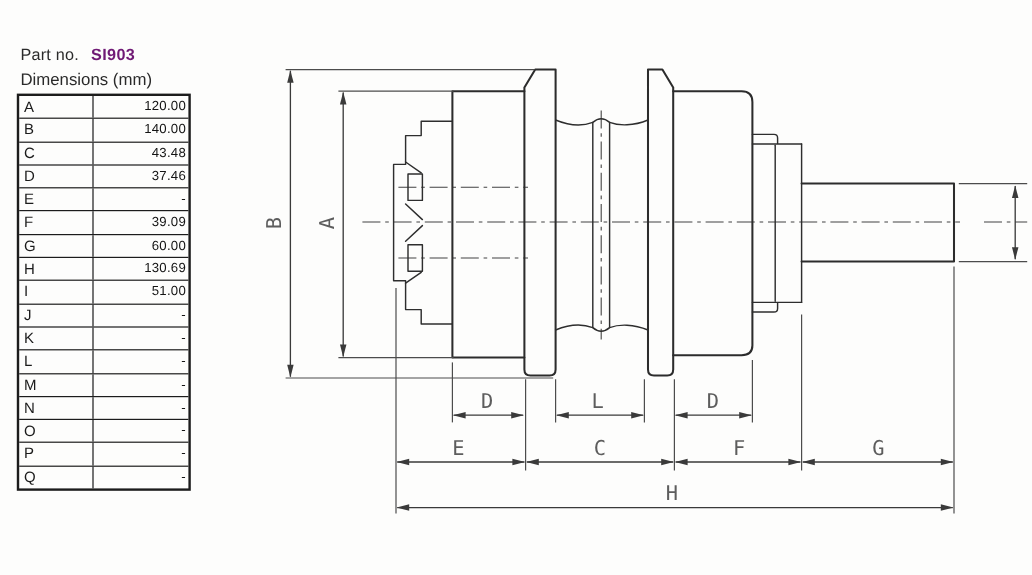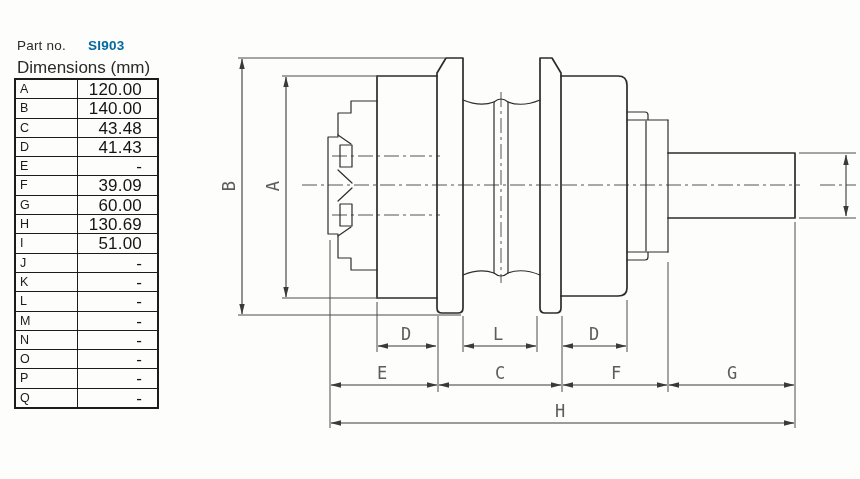--- a/index.html
+++ b/index.html
@@ -8,37 +8,37 @@
     background:#fdfdfc;
     font-family:"Liberation Sans", sans-serif;
     -webkit-font-smoothing:antialiased;
   }
   .stage{position:absolute;left:0;top:0;width:860px;height:479px;}
 
   
   .panel{position:absolute;left:14px;top:38px;width:146px;color:#1e1e1e;}
   .hdr-line1{display:flex;align-items:baseline;height:20px;font-size:13.5px;color:#2a2a2a;padding-left:3px;}
   .hdr-line1 .pn-label{letter-spacing:.2px;}
-  .hdr-line1 .pn-value{font-weight:bold;margin-left:22px;letter-spacing:.3px;color:#0369a1;}
-  .hdr-line2{height:17px;font-size:17px;color:#2a2a2a;padding-left:3px;margin-top:0px;}
+  .hdr-line1 .pn-value{font-weight:bold;margin-left:10px;letter-spacing:.3px;color:#701a75;}
+  .hdr-line2{height:17px;font-size:14px;color:#2a2a2a;padding-left:3px;margin-top:0px;}
   .dim-table{
     margin-top:3px;width:145px;height:331px;
     border:2px solid #1c1c1c;box-sizing:border-box;
     display:flex;flex-direction:column;background:#fdfdfc;
   }
   .trow{flex:1 1 auto;display:flex;min-height:0;border-top:1.6px solid #1c1c1c;}
   .trow:first-child{border-top:none;}
   .tkey{
     width:62px;border-right:1.6px solid #1c1c1c;
     font-size:12.5px;color:#1b1b1b;padding:2px 0 0 4px;box-sizing:border-box;
     line-height:15px;
   }
   .tval{
-    flex:1;text-align:right;font-size:17px;color:#141414;
-    padding:2px 15px 0 0;box-sizing:border-box;line-height:15px;
+    flex:1;text-align:right;font-size:11px;color:#141414;
+    padding:2px 2px 0 0;box-sizing:border-box;line-height:15px;
     letter-spacing:.2px;
   }
 
   
   svg{position:absolute;left:0;top:0;}
   .outline{stroke:#2c2c2c;stroke-width:1.7;fill:none;stroke-linejoin:round;stroke-linecap:round;}
   .outline2{stroke:#2e2e2e;stroke-width:1.2;fill:none;stroke-linejoin:round;stroke-linecap:round;}
   .ext{stroke:#4c4c4c;stroke-width:1;fill:none;}
   .dim{stroke:#3a3a3a;stroke-width:1.1;fill:none;}
   .cline{stroke:#424242;stroke-width:.9;fill:none;stroke-dasharray:15 4 3 4;}
@@ -66,21 +66,21 @@
         <div class="trow">
           <div class="tkey">B</div>
           <div class="tval">140.00</div>
         </div>
         <div class="trow">
           <div class="tkey">C</div>
           <div class="tval">43.48</div>
         </div>
         <div class="trow">
           <div class="tkey">D</div>
-          <div class="tval">41.43</div>
+          <div class="tval">37.46</div>
         </div>
         <div class="trow">
           <div class="tkey">E</div>
           <div class="tval">-</div>
         </div>
         <div class="trow">
           <div class="tkey">F</div>
           <div class="tval">39.09</div>
         </div>
         <div class="trow">

